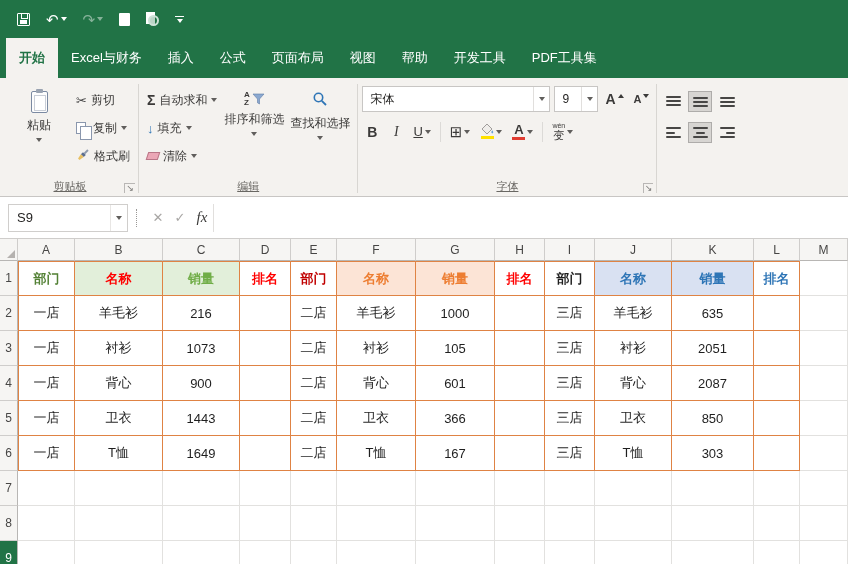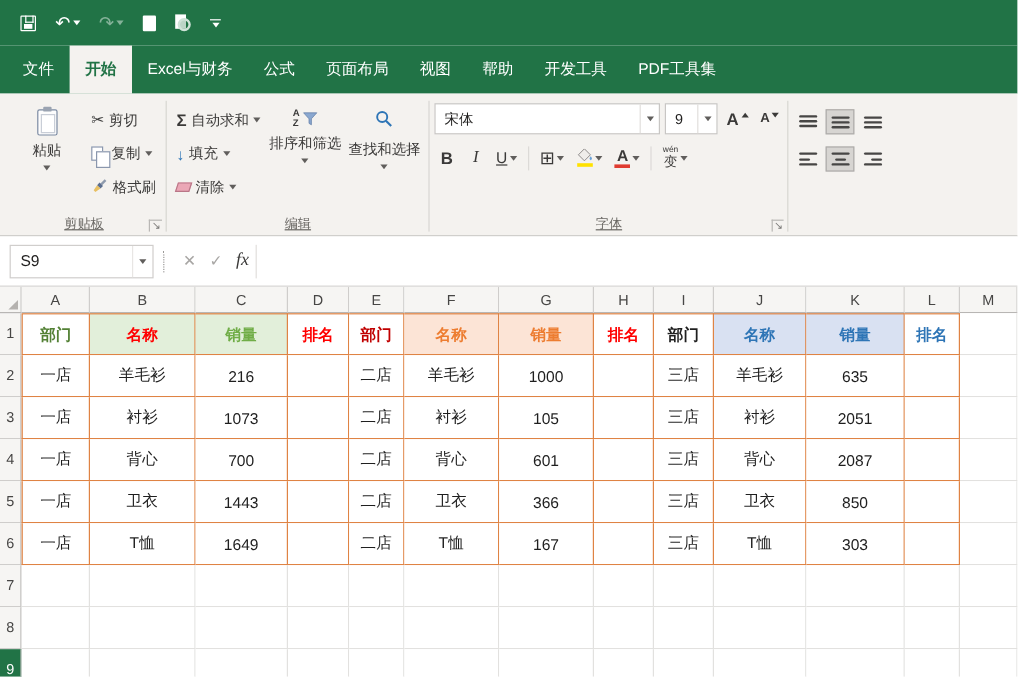--- a/index.html
+++ b/index.html
@@ -154,23 +154,23 @@
         </span>
       <span class="tbtn">
           <span class="ic-more">
             <span class="dar w"></span>
           </span>
         </span>
     </div>
   </div>
 
   <div class="tabrow">
-    <div class="tab file">文件</div>
     <div class="tab active">开始</div>
     <div class="tab">Excel与财务</div>
+    <div class="tab">插入</div>
     <div class="tab">公式</div>
     <div class="tab">页面布局</div>
     <div class="tab">视图</div>
     <div class="tab">帮助</div>
     <div class="tab">开发工具</div>
     <div class="tab">PDF工具集</div>
   </div>
 
   <div class="ribbon">
 
@@ -473,21 +473,21 @@
           <td class="o">三店</td>
           <td class="o">衬衫</td>
           <td class="o">2051</td>
           <td class="o"></td>
           <td class="g"></td>
         </tr>
         <tr>
           <th class="rh">4</th>
           <td class="o ol">一店</td>
           <td class="o">背心</td>
-          <td class="o">700</td>
+          <td class="o">900</td>
           <td class="o"></td>
           <td class="o">二店</td>
           <td class="o">背心</td>
           <td class="o">601</td>
           <td class="o"></td>
           <td class="o">三店</td>
           <td class="o">背心</td>
           <td class="o">2087</td>
           <td class="o"></td>
           <td class="g"></td>

